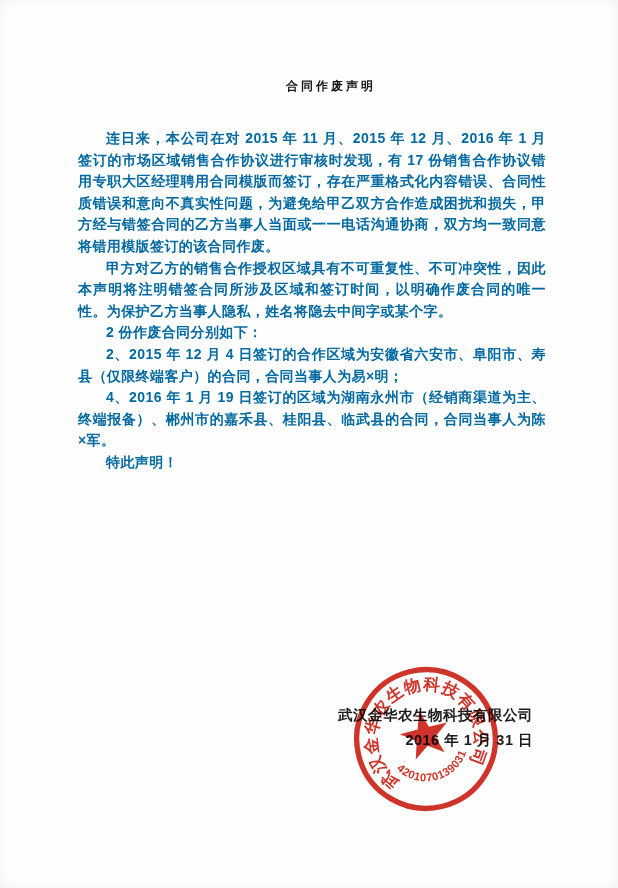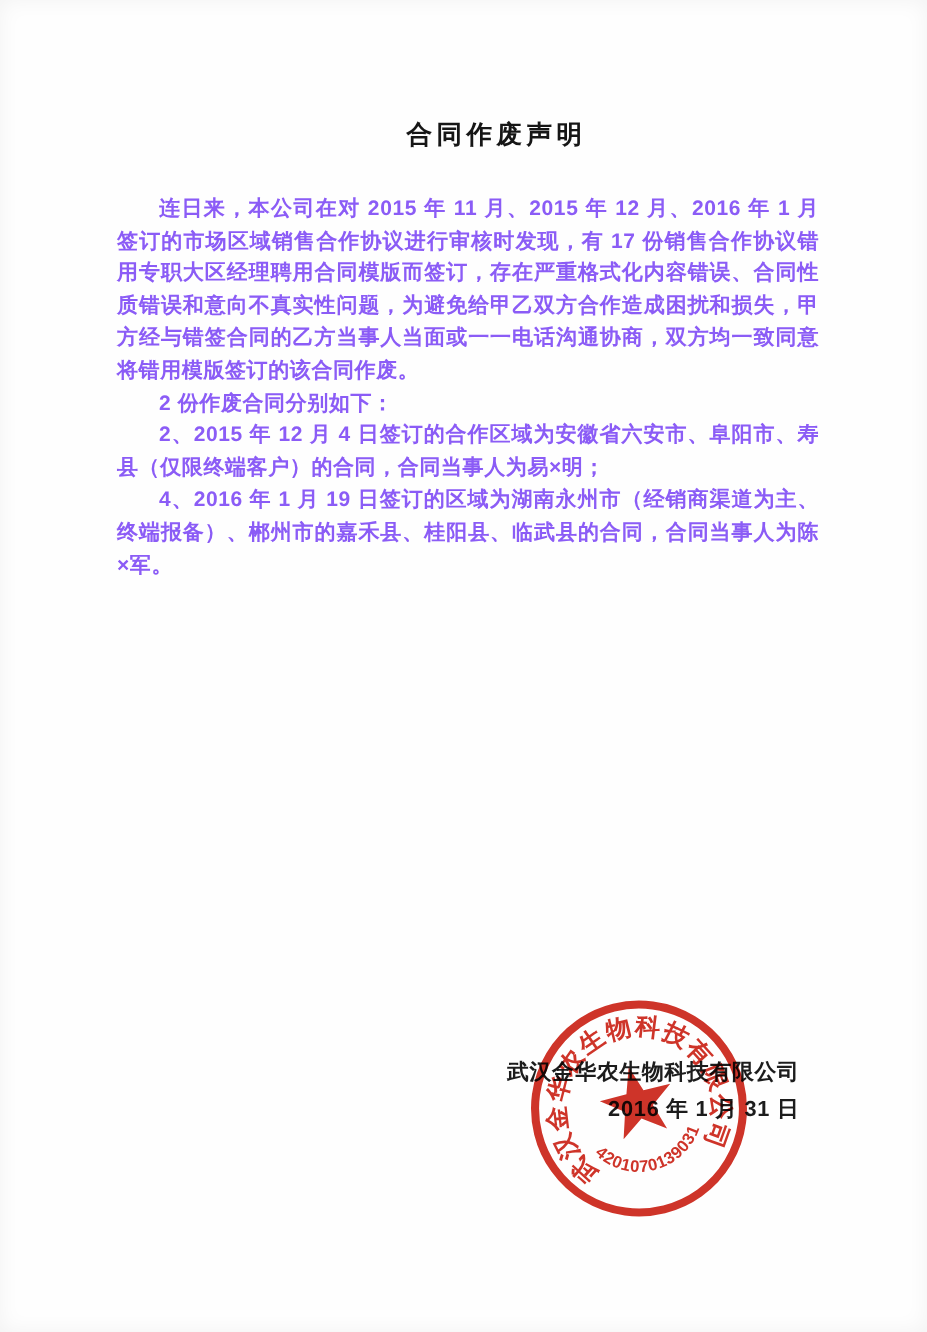--- a/index.html
+++ b/index.html
@@ -12,33 +12,33 @@
   }
   .page {
     position: absolute; inset: 0;
     background: #fefefe;
     box-shadow: inset 0 0 14px rgba(0,0,0,0.05);
   }
   .title {
     position: absolute;
     top: 78px; left: 0; right: 0;
     text-align: center;
-    font-size: 17px;
+    font-size: 12px;
     font-weight: 700;
     color: #161616;
     letter-spacing: 3px;
     margin: 0;
     padding-left: 44px;
   }
   .body-text {
     position: absolute;
     top: 128px;
     left: 78px;
     width: 468px;
-    color: #8b5cf6;
+    color: #0369a1;
   }
   .para {
     margin: 0;
     font-size: 14px;
     font-weight: 700;
     line-height: 21.6px;
     text-align: justify;
     text-justify: inter-ideograph;
     letter-spacing: 0.4px;
   }
@@ -75,23 +75,25 @@
 </style>
 </head>
 <body>
 
 <div class="page">
 
   <h1 class="title">合同作废声明</h1>
 
   <div class="body-text">
     <p class="para indent">连日来，本公司在对 2015 年 11 月、2015 年 12 月、2016 年 1 月签订的市场区域销售合作协议进行审核时发现，有 17 份销售合作协议错用专职大区经理聘用合同模版而签订，存在严重格式化内容错误、合同性质错误和意向不真实性问题，为避免给甲乙双方合作造成困扰和损失，甲方经与错签合同的乙方当事人当面或一一电话沟通协商，双方均一致同意将错用模版签订的该合同作废。</p>
+    <p class="para indent">甲方对乙方的销售合作授权区域具有不可重复性、不可冲突性，因此本声明将注明错签合同所涉及区域和签订时间，以明确作废合同的唯一性。为保护乙方当事人隐私，姓名将隐去中间字或某个字。</p>
     <p class="para indent">2 份作废合同分别如下：</p>
     <p class="para indent">2、2015 年 12 月 4 日签订的合作区域为安徽省六安市、阜阳市、寿县（仅限终端客户）的合同，合同当事人为易×明；</p>
     <p class="para indent">4、2016 年 1 月 19 日签订的区域为湖南永州市（经销商渠道为主、终端报备）、郴州市的嘉禾县、桂阳县、临武县的合同，合同当事人为陈×军。</p>
+    <p class="para indent">特此声明！</p>
   </div>
 
   <div class="signature">
     <div>武汉金华农生物科技有限公司</div>
     <div>2016 年 1 月 31 日</div>
   </div>
 
   <div class="seal">
     <svg viewBox="0 0 200 200" xmlns="http://www.w3.org/2000/svg">
       <defs>

